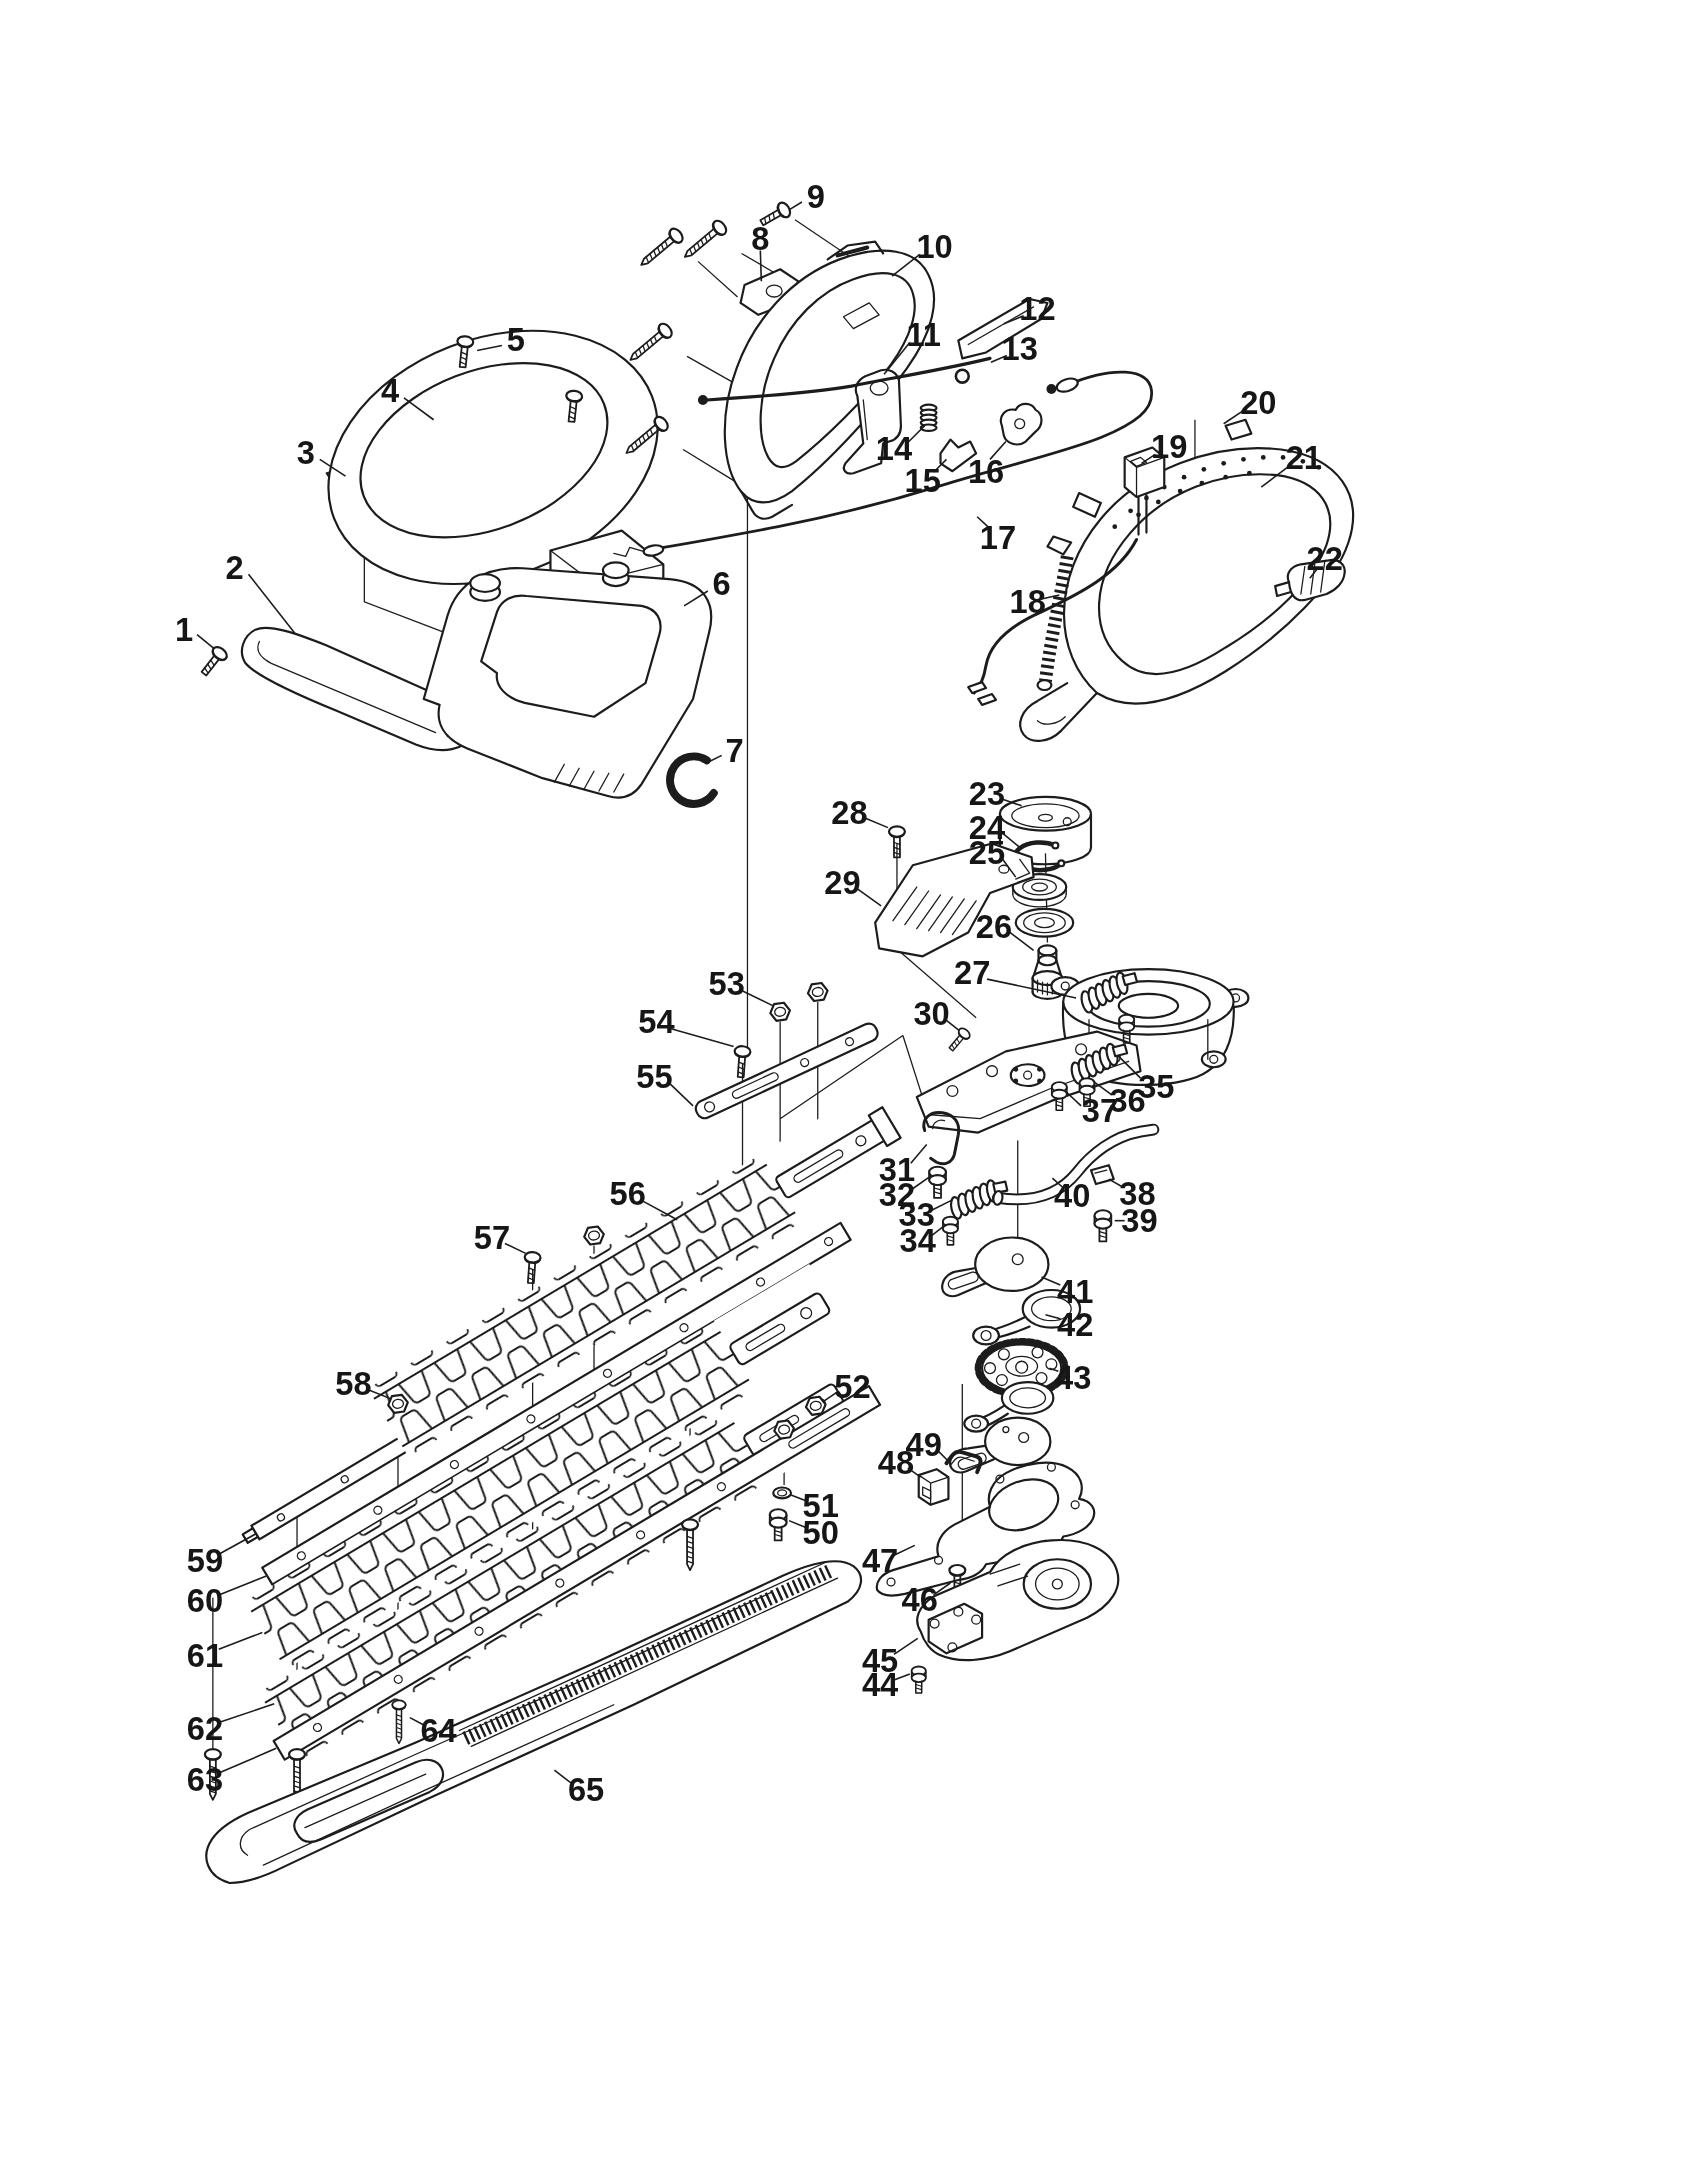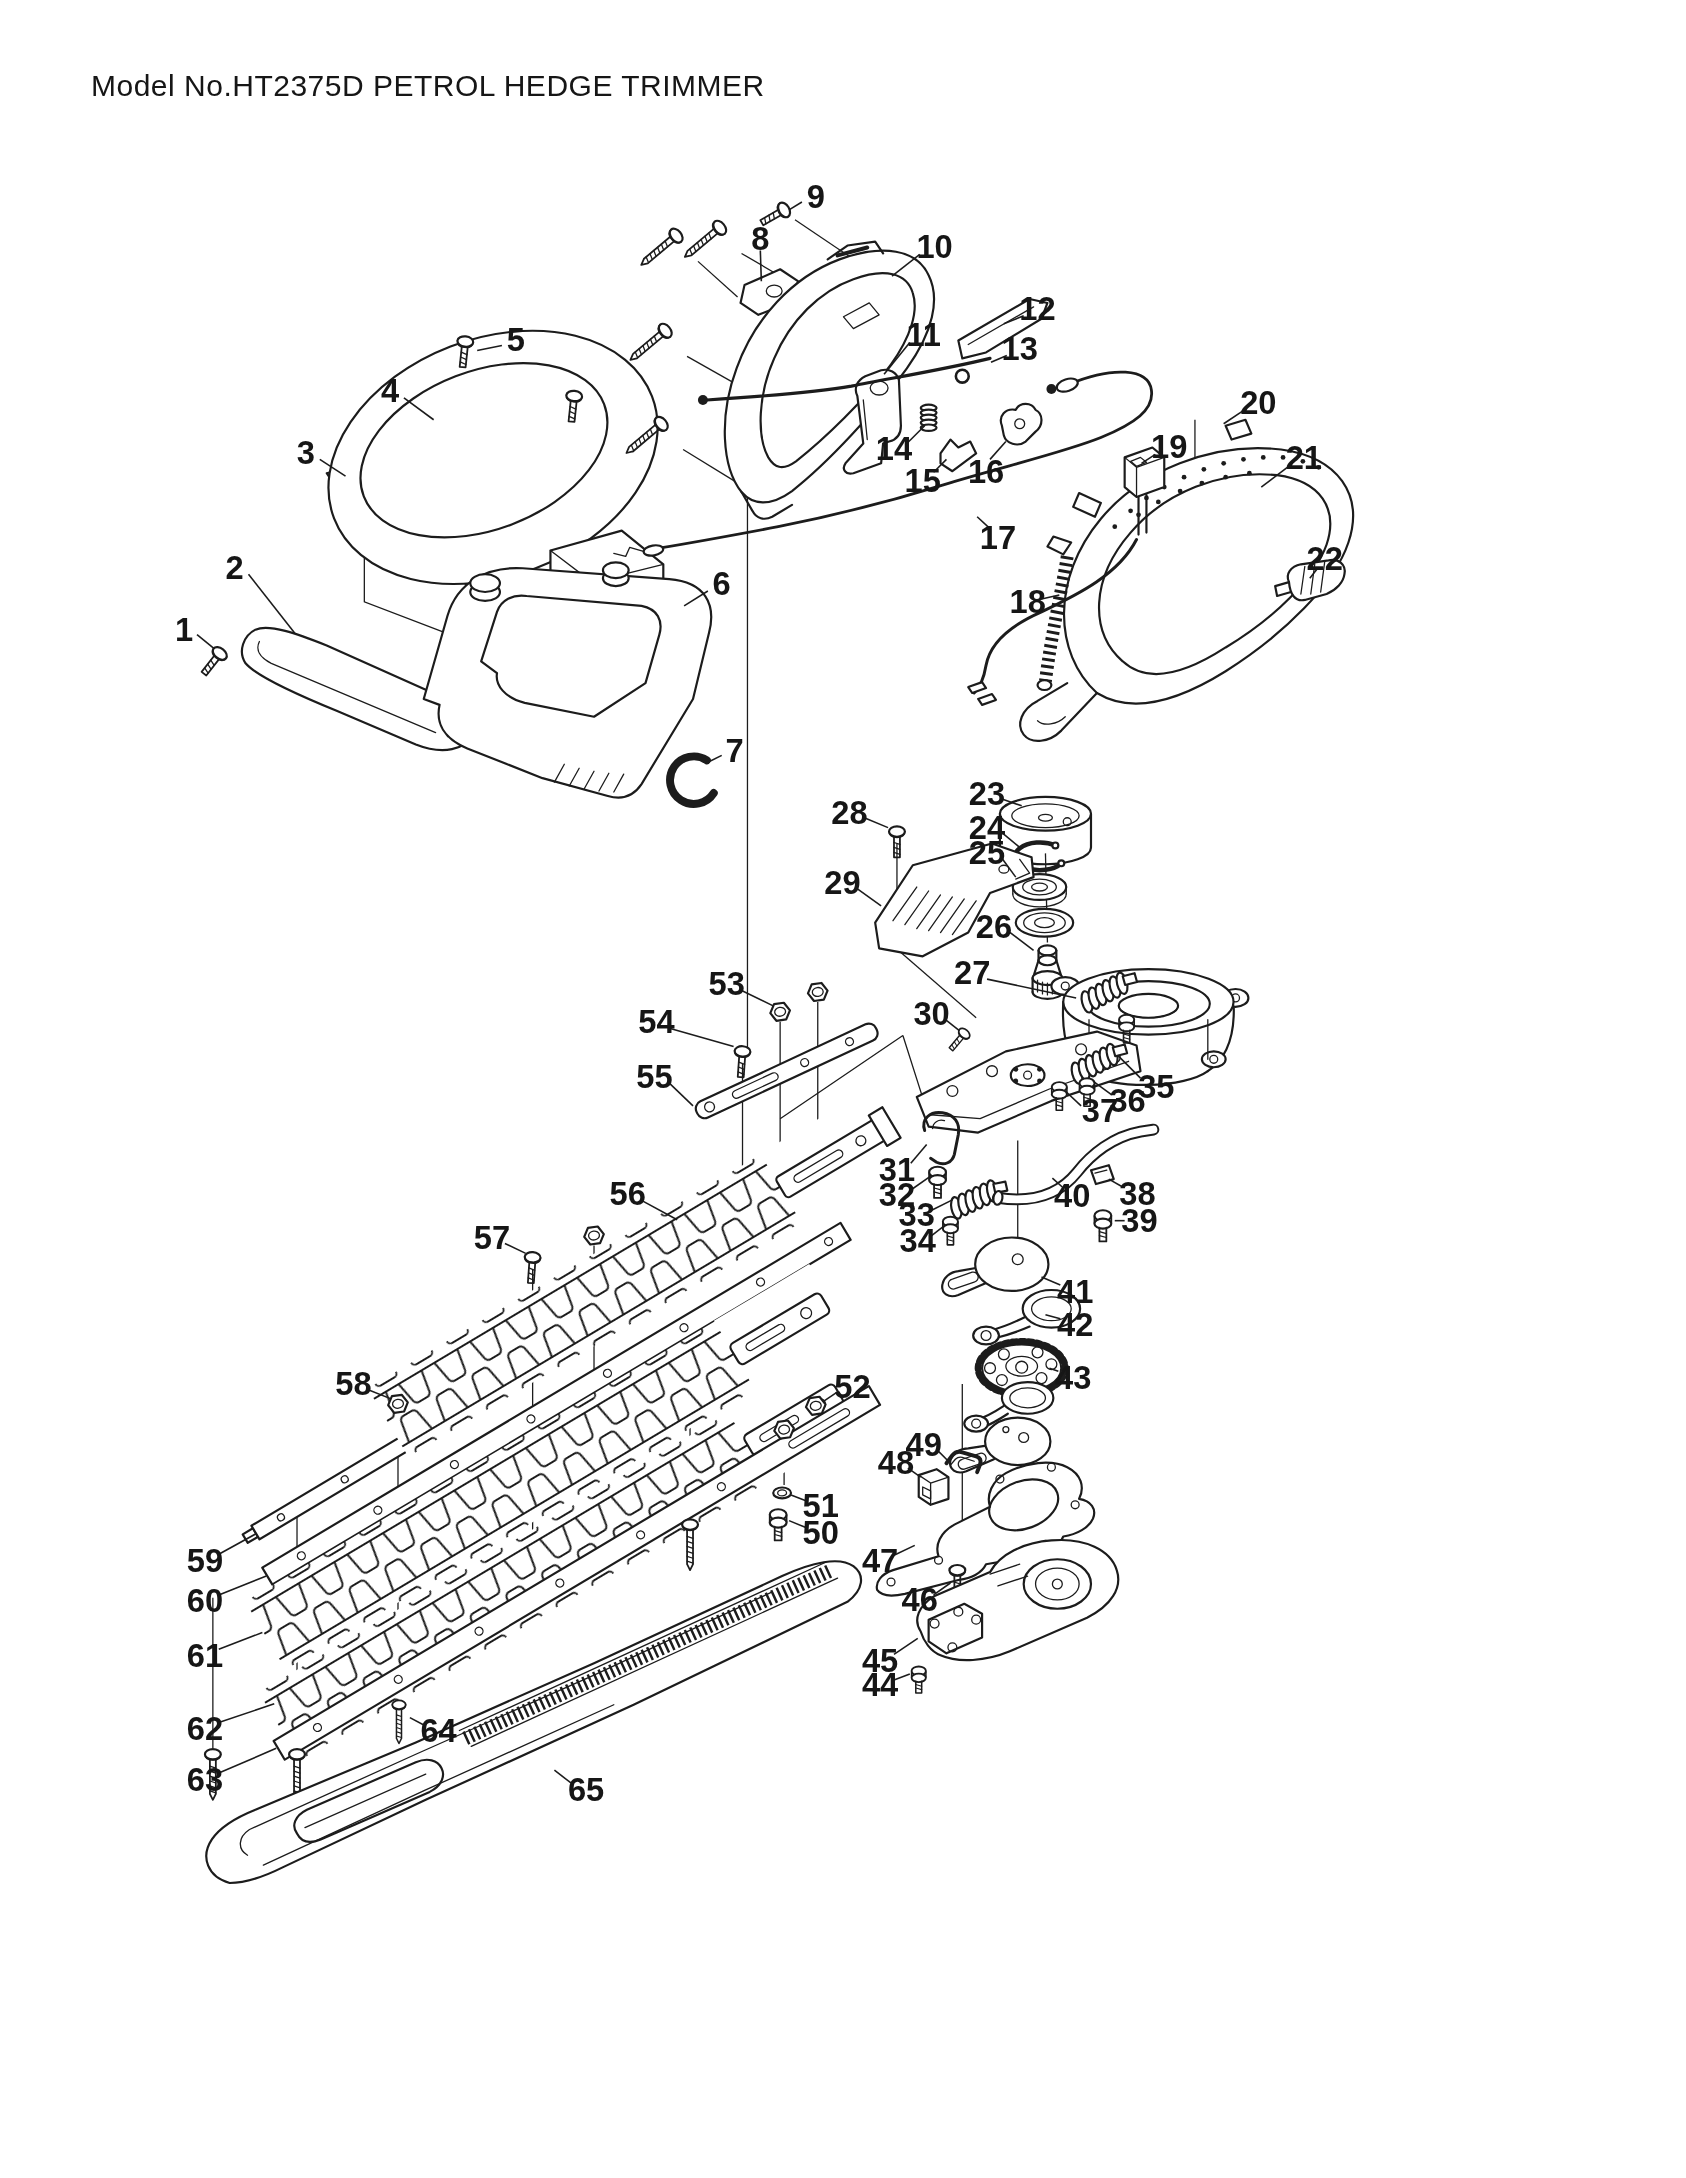--- a/index.html
+++ b/index.html
@@ -16,21 +16,20 @@
   .dash{stroke-dasharray:9 7;}
   .leader{fill:none;stroke:#1c1c1c;stroke-width:1.6;}
   .dark{fill:#1c1c1c;stroke:none;}
   .part-num{font-family:"Liberation Sans",sans-serif;font-size:33px;font-weight:600;
             fill:#161616;text-anchor:middle;dominant-baseline:central;}
 </style>
 </head>
 <body>
 
 <div class="page">
-  <div class="title">Model No.HT2375D PETROL HEDGE TRIMMER</div>
 
   <svg class="diagram" viewBox="0 0 1703 2200" xmlns="http://www.w3.org/2000/svg">
     <defs>
 
       <g id="scr">
         <ellipse cx="0" cy="0" rx="8" ry="5.2" class="ol"></ellipse>
         <path d="M-8,0 Q-8,6 0,6 Q8,6 8,0" class="ln thin"></path>
         <path d="M-3,5 V26 M3,5 V26 M-3,26 H3" class="ln" style="stroke-width:1.8"></path>
         <path d="M-3,11 L3,13 M-3,16 L3,18 M-3,21 L3,23" class="ln thin"></path>
       </g>

